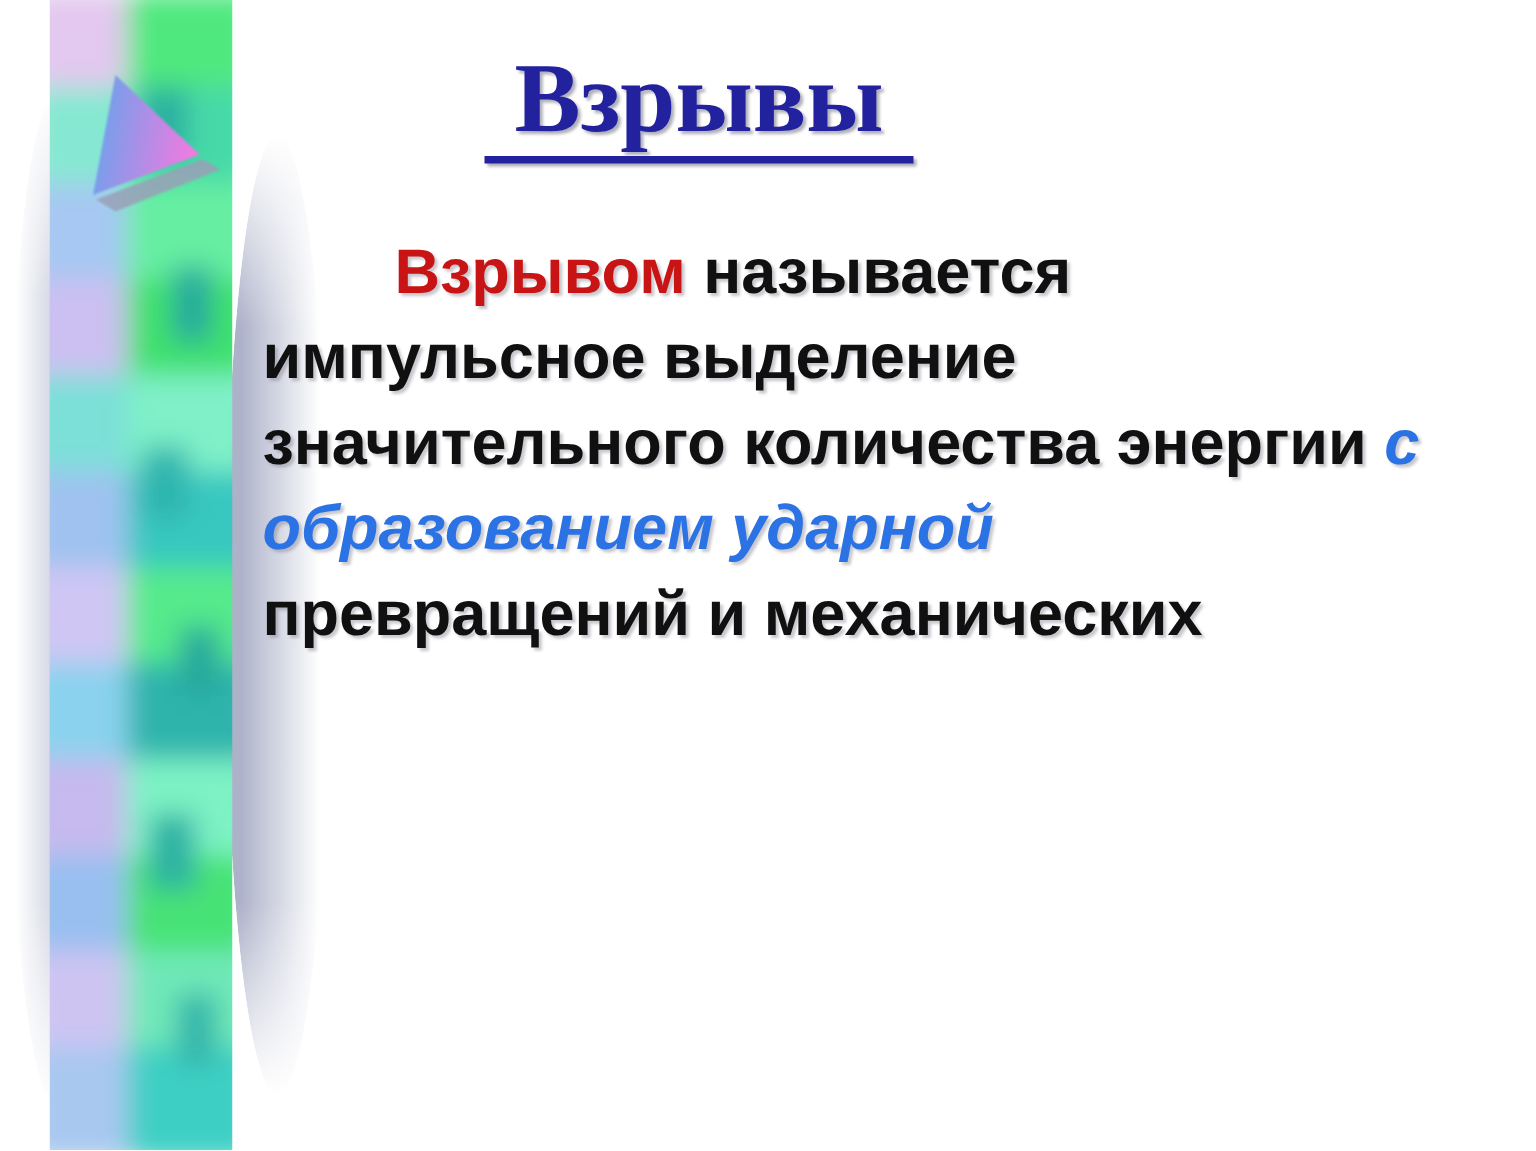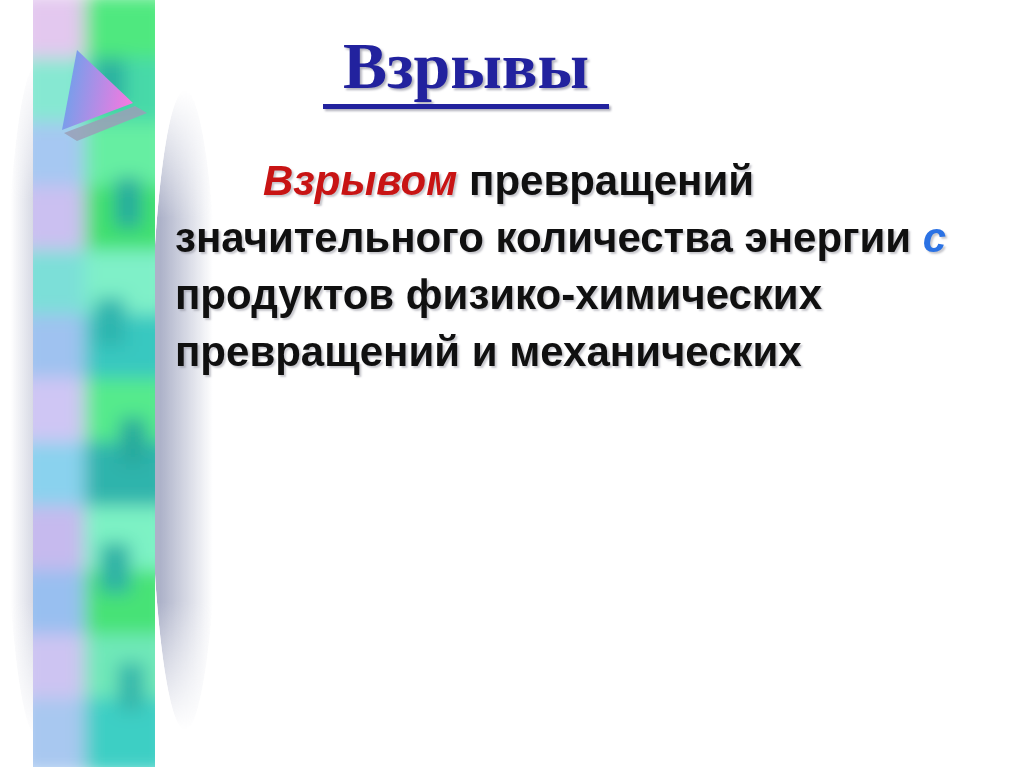--- a/index.html
+++ b/index.html
@@ -59,21 +59,21 @@
   
   .body{
     position:absolute;left:175px;top:152px;width:845px;
     font-size:42px;line-height:57px;
     font-weight:bold;
     color:var(--body-text);
     text-shadow:2px 2px 2px rgba(130,130,145,0.45);
   }
   .line{white-space:pre;}
   .indent{padding-left:88px;}
-  .seg-red{color:var(--accent-red);font-style:italic;}
+  .seg-red{color:var(--accent-red);}
   .seg-blue{color:var(--accent-blue);font-style:italic;}
 </style>
 </head>
 <body>
 
 <div class="slide">
 
   <div class="lens lens-left"></div>
   <div class="lens lens-right"></div>
 
@@ -133,19 +133,20 @@
       <polygon id="tri-shadow" points="9,93 80,66 92,73 22,101" opacity="0.85" filter="url(#softF)" fill="#9aa0b8"></polygon>
       <polygon id="tri-main" points="22,10 7,90 78,63" fill="url(#triGrad)" filter="url(#softF)"></polygon>
     </svg>
   </div>
 
   <div class="title-wrap">
     <span class="title">Взрывы</span>
   </div>
 
   <div class="body">
-    <div class="line indent"><span class="seg-red">Взрывом</span><span> превращений</span></div>
+    <div class="line indent"><span class="seg-red">Взрывом</span><span> называется</span></div>
+    <div class="line"><span>импульсное выделение</span></div>
     <div class="line"><span>значительного количества энергии </span><span class="seg-blue">с</span></div>
-    <div class="line"><span>продуктов физико-химических</span></div>
+    <div class="line"><span class="seg-blue">образованием ударной</span></div>
     <div class="line"><span>превращений и механических</span></div>
   </div>
 
 </div>
 
 </body></html>

